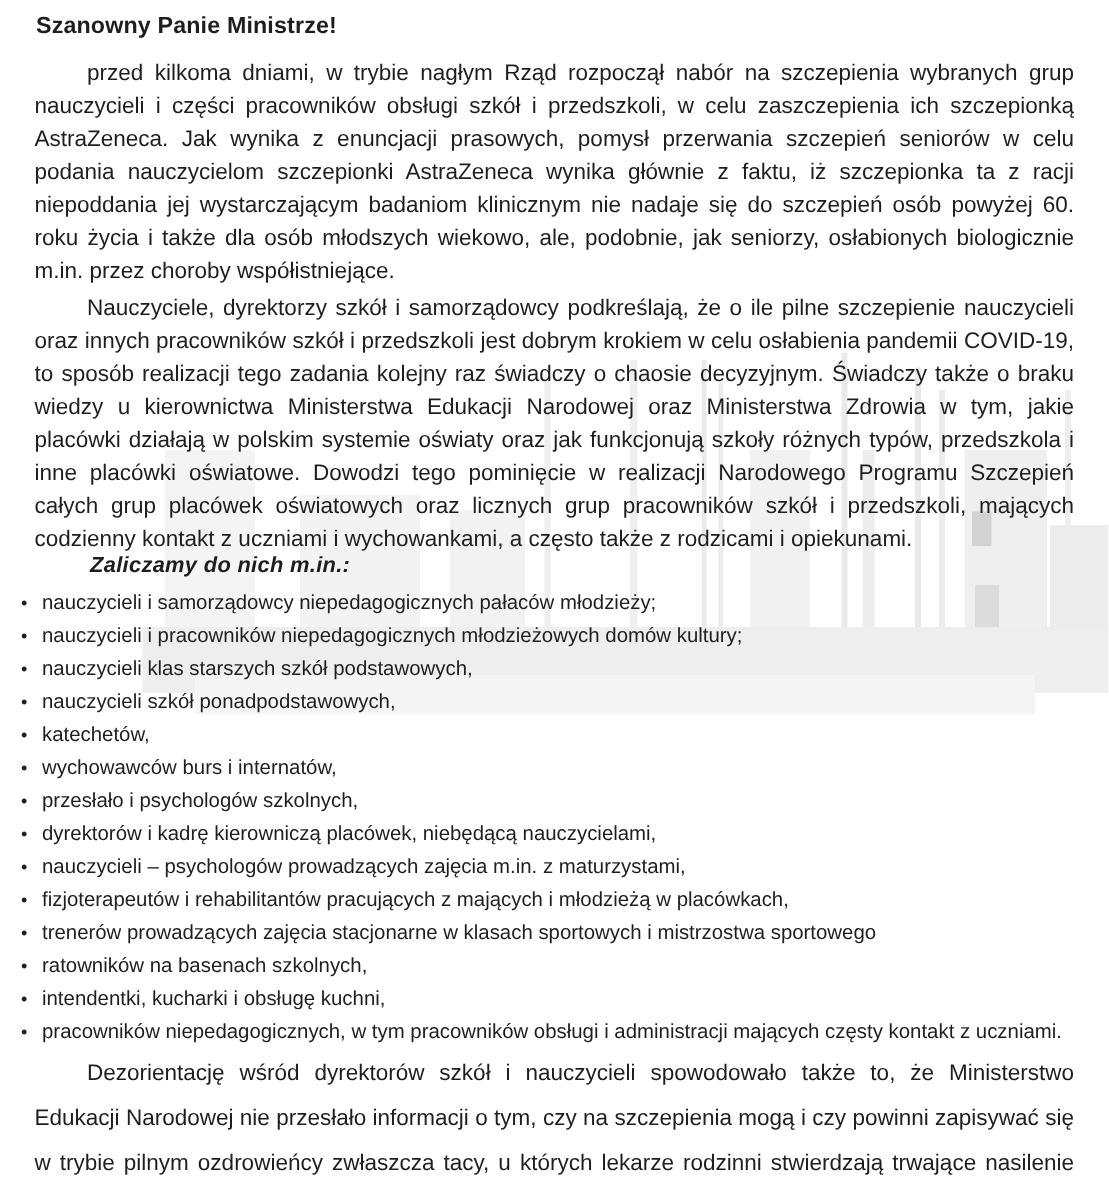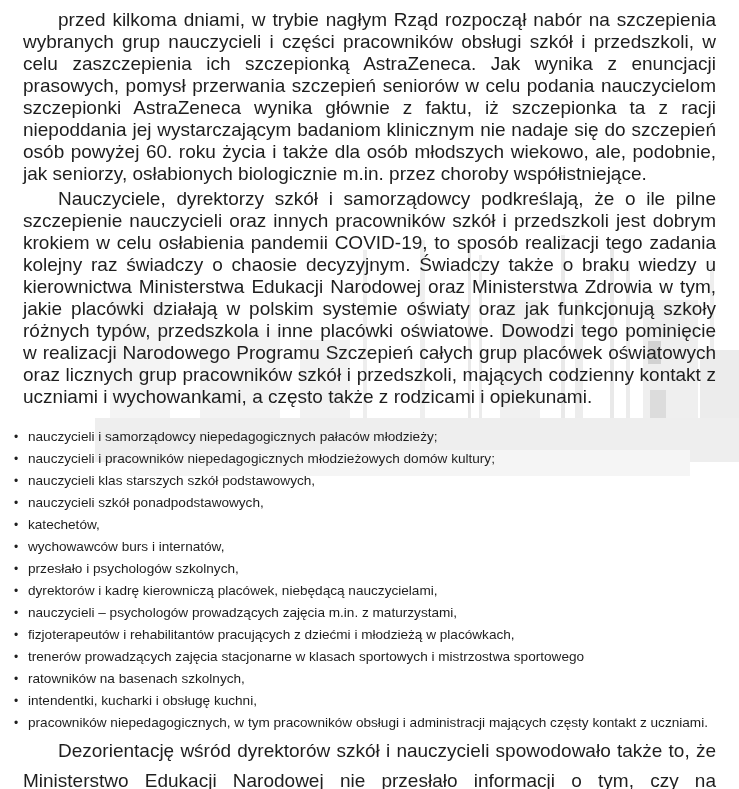--- a/index.html
+++ b/index.html
@@ -31,29 +31,29 @@
     box-sizing: border-box;
   }
   .title {
     font-size: 15.5px;
     font-weight: 700;
     line-height: 18px;
     margin: 0 0 11px 1px;
     letter-spacing: 0.1px;
   }
   .para {
-    font-size: 19px;
+    font-size: 15px;
     line-height: 22px;
     text-align: justify;
     text-indent: 35px;
     margin: 0 0 3px 0;
     hyphens: auto;
     -webkit-hyphens: auto;
   }
-  .para.second { margin-bottom: 18px; }
+  .para.second { margin-bottom: 0; }
   .list-heading {
     font-size: 14.6px;
     font-weight: 700;
     font-style: italic;
     line-height: 20px;
     margin: -4px 0 4px 37px;
     letter-spacing: 0.2px;
   }
   .list { margin: 0 0 0 -9px; }
   .row {
@@ -103,25 +103,27 @@
       <rect x="650" y="390" width="16" height="28" fill="#dcdcdc"></rect>
       <rect x="700" y="350" width="39" height="110" fill="#ececec"></rect>
       <rect x="710" y="260" width="4" height="92" fill="#eeeeee"></rect>
       <rect x="95" y="418" width="644" height="44" fill="#eeeeee"></rect>
       <rect x="130" y="450" width="560" height="26" fill="#f5f5f5"></rect>
     </g>
   </svg>
 
   <div class="content">
 
+    <h1 class="title">Szanowny Panie Ministrze!</h1>
 
     <p class="para">przed kilkoma dniami, w trybie nagłym Rząd rozpoczął nabór na szczepienia wybranych grup nauczycieli i części pracowników obsługi szkół i przedszkoli, w celu zaszczepienia ich szczepionką AstraZeneca. Jak wynika z enuncjacji prasowych, pomysł przerwania szczepień seniorów w celu podania nauczycielom szczepionki AstraZeneca wynika głównie z faktu, iż szczepionka ta z racji niepoddania jej wystarczającym badaniom klinicznym nie nadaje się do szczepień osób powyżej 60. roku życia i także dla osób młodszych wiekowo, ale, podobnie, jak seniorzy, osłabionych biologicznie m.in. przez choroby współistniejące.</p>
 
     <p class="para second">Nauczyciele, dyrektorzy szkół i samorządowcy podkreślają, że o ile pilne szczepienie nauczycieli oraz innych pracowników szkół i przedszkoli jest dobrym krokiem w celu osłabienia pandemii COVID-19, to sposób realizacji tego zadania kolejny raz świadczy o chaosie decyzyjnym. Świadczy także o braku wiedzy u kierownictwa Ministerstwa Edukacji Narodowej oraz Ministerstwa Zdrowia w tym, jakie placówki działają w polskim systemie oświaty oraz jak funkcjonują szkoły różnych typów, przedszkola i inne placówki oświatowe. Dowodzi tego pominięcie w realizacji Narodowego Programu Szczepień całych grup placówek oświatowych oraz licznych grup pracowników szkół i przedszkoli, mających codzienny kontakt z uczniami i wychowankami, a często także z rodzicami i opiekunami.</p>
 
+    <h2 class="list-heading">Zaliczamy do nich m.in.:</h2>
 
     <div class="list">
       <div class="row">
           <span class="marker">•</span>
           <span class="li-text">nauczycieli i samorządowcy niepedagogicznych pałaców młodzieży;</span>
         </div>
       <div class="row">
           <span class="marker">•</span>
           <span class="li-text">nauczycieli i pracowników niepedagogicznych młodzieżowych domów kultury;</span>
         </div>
@@ -148,21 +150,21 @@
       <div class="row">
           <span class="marker">•</span>
           <span class="li-text">dyrektorów i kadrę kierowniczą placówek, niebędącą nauczycielami,</span>
         </div>
       <div class="row">
           <span class="marker">•</span>
           <span class="li-text">nauczycieli – psychologów prowadzących zajęcia m.in. z maturzystami,</span>
         </div>
       <div class="row">
           <span class="marker">•</span>
-          <span class="li-text">fizjoterapeutów i rehabilitantów pracujących z dziećmi i młodzieżą w placówkach,</span>
+          <span class="li-text">fizjoterapeutów i rehabilitantów pracujących z mających i młodzieżą w placówkach,</span>
         </div>
       <div class="row">
           <span class="marker">•</span>
           <span class="li-text">trenerów prowadzących zajęcia stacjonarne w klasach sportowych i mistrzostwa sportowego</span>
         </div>
       <div class="row">
           <span class="marker">•</span>
           <span class="li-text">ratowników na basenach szkolnych,</span>
         </div>
       <div class="row">

